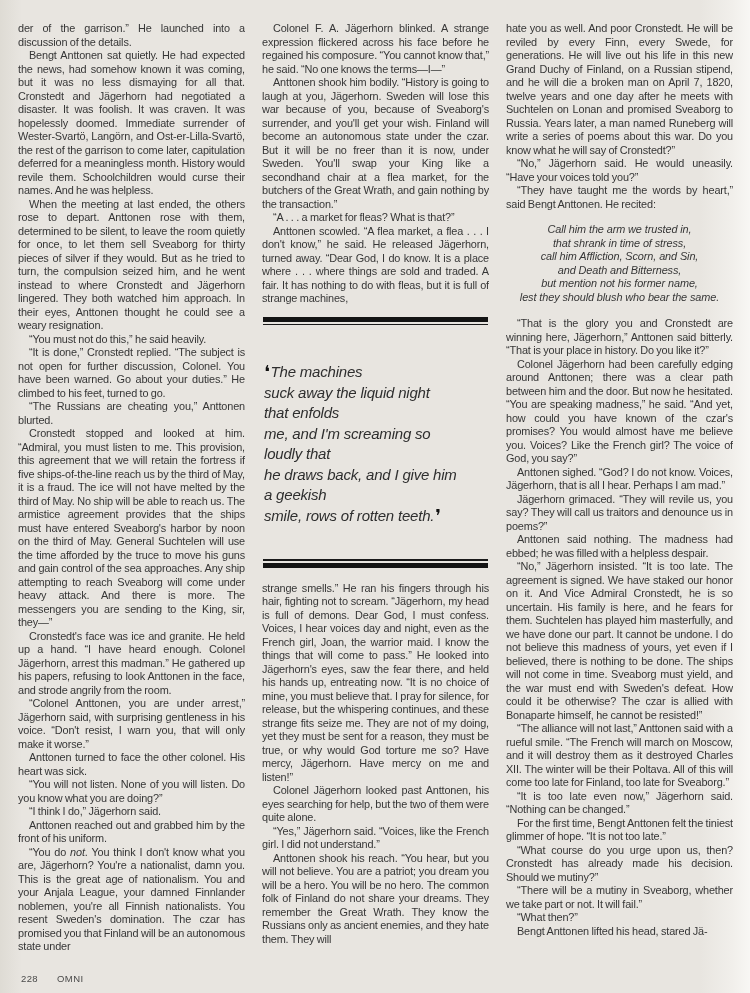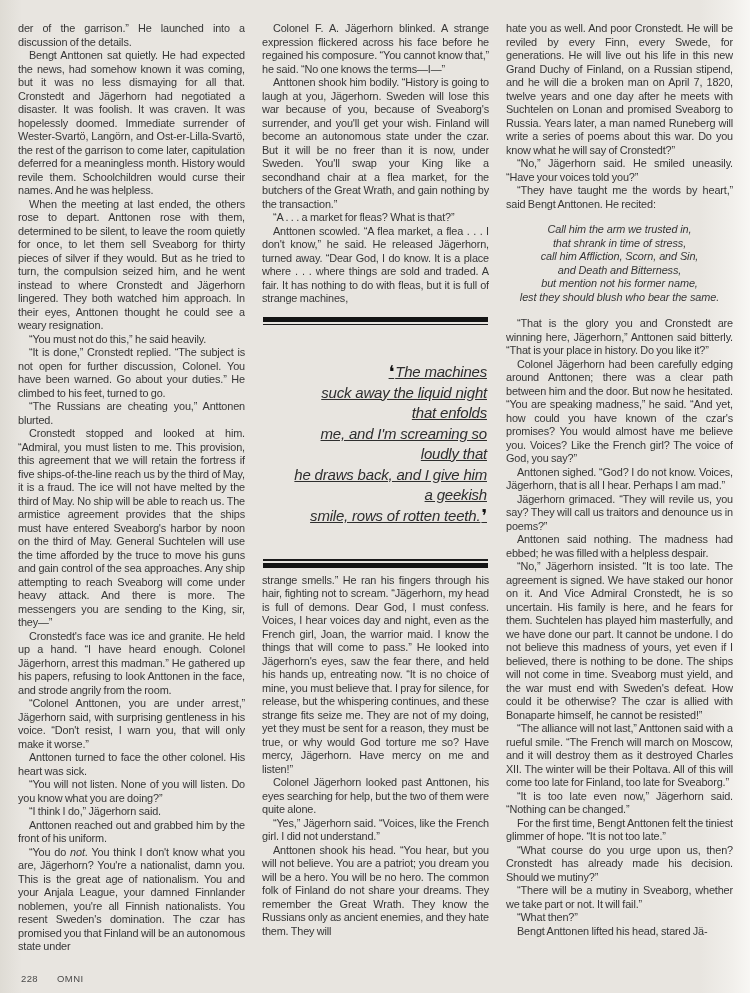--- a/index.html
+++ b/index.html
@@ -38,48 +38,47 @@
     word-spacing: -0.4px;
     text-align: justify;
   }
   p.para.ind { text-indent: 11px; }
   .rule { margin: 11px 1px 0 1px; }
   .rule .thick { height: 5px; background: #141414; }
   .rule .thin  { height: 1.5px; background: #1a1a1a; margin-top: 2px; }
   .rule.flip .thin { margin-top: 0; margin-bottom: 2px; }
   .quote-block {
     margin: 37px 2px 33px 2px;
-    text-align: right;
+    text-align: left;
     font-style: italic;
     font-size: 15px;
     line-height: 20.5px;
     color: #2e2e2e;
     letter-spacing: -0.2px;
-    text-decoration: underline;
   }
   .qmark {
     font-style: normal;
     font-size: 18px;
     line-height: 0;
     position: relative;
     top: 1px;
     color: #111;
   }
   .qmark.open  { margin-right: 1px; }
   .qmark.close { margin-left: 1px; }
   .verse {
     margin: 12px 0 13px 0;
     text-align: center;
     font-style: italic;
     font-size: 10.9px;
     line-height: 13.5px;
     letter-spacing: -0.1px;
   }
   .verse div { white-space: nowrap; }
-  .mid-resume { margin-top: 6px; }
+  .mid-resume { margin-top: 14px; }
   .footer {
     position: absolute;
     left: 21px; bottom: 9px;
     font-size: 9.5px;
     letter-spacing: 0.4px;
     color: #4a4a4a;
     display: flex; gap: 19px;
     align-items: baseline;
   }
 </style>
@@ -128,28 +127,28 @@
           <div>smile, rows of rotten teeth.<span class="qmark close">❜</span></div>
         </div>
       <div class="rule flip">
         <div class="thin"></div>
         <div class="thick"></div>
       </div>
       <div class="mid-resume">
           <p class="para">strange smells.” He ran his fingers through his hair, fighting not to scream. “Jägerhorn, my head is full of demons. Dear God, I must confess. Voices, I hear voices day and night, even as the French girl, Joan, the warrior maid. I know the things that will come to pass.” He looked into Jägerhorn's eyes, saw the fear there, and held his hands up, entreating now. “It is no choice of mine, you must believe that. I pray for silence, for release, but the whispering continues, and these strange fits seize me. They are not of my doing, yet they must be sent for a reason, they must be true, or why would God torture me so? Have mercy, Jägerhorn. Have mercy on me and listen!”</p>
           <p class="para ind">Colonel Jägerhorn looked past Anttonen, his eyes searching for help, but the two of them were quite alone.</p>
           <p class="para ind">“Yes,” Jägerhorn said. “Voices, like the French girl. I did not understand.”</p>
-          <p class="para ind">Anttonen shook his head. “You hear, but you will not believe. You are a patriot; you dream you will be a hero. You will be no hero. The common folk of Finland do not share your dreams. They remember the Great Wrath. They know the Russians only as ancient enemies, and they hate them. They will</p>
+          <p class="para ind">Anttonen shook his reach. “You hear, but you will not believe. You are a patriot; you dream you will be a hero. You will be no hero. The common folk of Finland do not share your dreams. They remember the Great Wrath. They know the Russians only as ancient enemies, and they hate them. They will</p>
         </div>
     </div>
 
     <div class="col">
       <div>
           <p class="para">hate you as well. And poor Cronstedt. He will be reviled by every Finn, every Swede, for generations. He will live out his life in this new Grand Duchy of Finland, on a Russian stipend, and he will die a broken man on April 7, 1820, twelve years and one day after he meets with Suchtelen on Lonan and promised Sveaborg to Russia. Years later, a man named Runeberg will write a series of poems about this war. Do you know what he will say of Cronstedt?”</p>
-          <p class="para ind">“No,” Jägerhorn said. He smiled uneasily. “Have your voices told you?”</p>
+          <p class="para ind">“No,” Jägerhorn said. He would uneasily. “Have your voices told you?”</p>
           <p class="para ind">“They have taught me the words by heart,” said Bengt Anttonen. He recited:</p>
         </div>
       <div class="verse">
           <div>Call him the arm we trusted in,</div>
           <div>that shrank in time of stress,</div>
           <div>call him Affliction, Scorn, and Sin,</div>
           <div>and Death and Bitterness,</div>
           <div>but mention not his former name,</div>
           <div>lest they should blush who bear the same.</div>
         </div>

